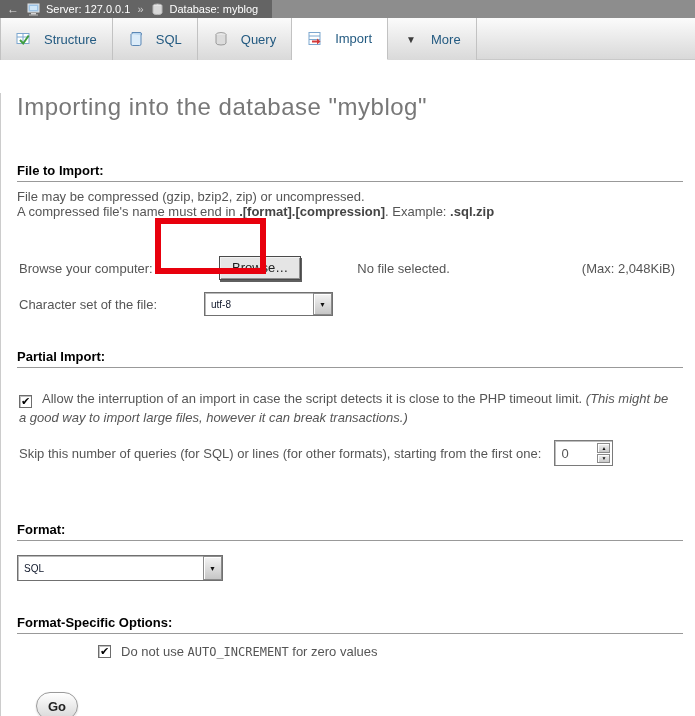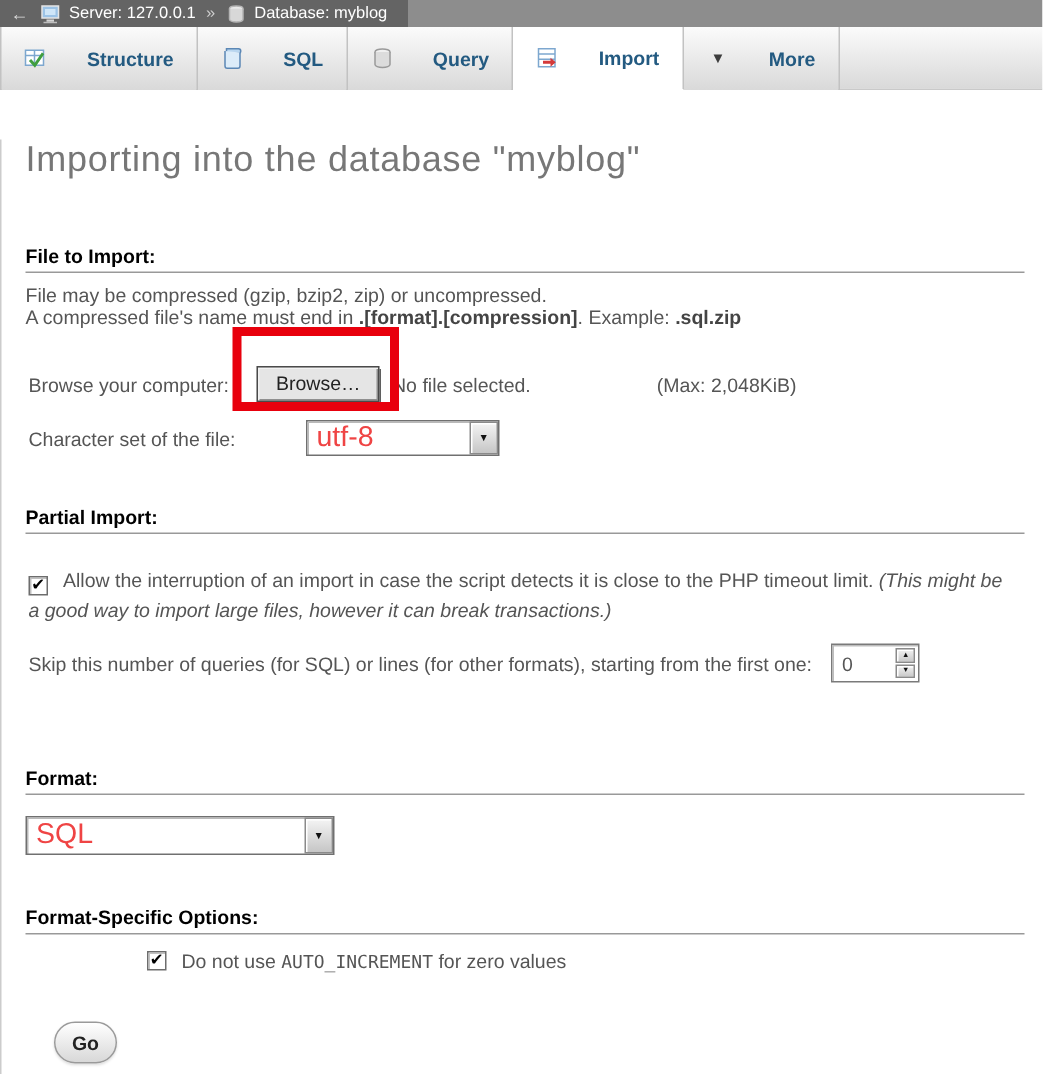--- a/index.html
+++ b/index.html
@@ -11,22 +11,22 @@
   .crumbwrap { height:18px; display:flex; align-items:center; background:#646464;
     padding:0 14px 0 4px; color:#f2f2f2; font-size:11px; gap:5px; }
   .backarrow { color:#dcdcdc; font-size:12px; width:18px; text-align:center; cursor:pointer; }
   .crumb-sep { color:#cfcfcf; margin:0 2px; }
   .crumb-link { color:#ffffff; cursor:pointer; }
   .mini-icon { display:inline-block; width:14px; height:12px; }
 
   
   .tabbar { height:42px; display:flex; background:linear-gradient(#fbfbfb,#d9d9d9);
     border-bottom:1px solid #c9c9c9; }
-  .tab { display:flex; align-items:center; gap:26px; padding:0 15px; height:42px;
-    font-size:13px; font-weight:bold; color:#235a81; cursor:pointer;
+  .tab { display:flex; align-items:center; gap:12px; padding:0 15px; height:42px;
+    font-size:13px; font-weight:normal; color:#235a81; cursor:pointer;
     background:linear-gradient(#fbfbfb,#d9d9d9); border-right:1px solid #c2c2c2; }
   .tab:first-child { border-left:1px solid #c2c2c2; }
   .tab.active { background:#ffffff; border-bottom:1px solid #fff; margin-bottom:-1px; }
   .tab .ticon { width:16px; height:16px; flex:0 0 16px; }
   .tab-filler { flex:1; }
 
   
   .content { position:relative; height:656px; background:#fff;
     border-left:1px solid #cccccc; padding:0 16px; color:#555; font-size:13px; }
   h2.pagetitle { margin-top:33px; font-size:24px; font-weight:400; color:#777;
@@ -34,37 +34,37 @@
   h3.section { font-size:13px; font-weight:bold; color:#000;
     border-bottom:1px solid #999; padding-bottom:3px; margin-right:-4px; }
   .s-file { margin-top:42px; }
   .s-partial { margin-top:33px; }
   .s-format { margin-top:56px; }
   .s-fso { margin-top:34px; }
   p.hint { margin-top:7px; line-height:15px; color:#555; }
   p.hint b { color:#444; }
 
   .row { display:flex; align-items:center; }
-  .browse-row { margin-top:25px; padding-left:2px; }
+  .browse-row { margin-top:37px; padding-left:2px;gap:48px; }
   .browse-label { width:152px; }
   .nofile { margin-left:8px; }
   .max { margin-left:84px; }
   .charset-row { margin-top:12px; padding-left:2px;gap:40px; }
   .charset-label { width:145px; }
 
   
   .classic-btn { background:#e5e5e5; border:1px solid #4a4a4a; padding:3px 12px 4px;
     font-size:13px; color:#222; cursor:pointer;
     box-shadow:inset 1px 1px 0 #f2f2f2, inset -1px -1px 0 #8f8f8f, 1px 2px 0 #5f5f5f; }
 
   
   .sel { display:flex; align-items:stretch; background:#fff; height:24px;
     border:1px solid #707070; box-shadow:inset 1px 1px 0 #b9b9b9; cursor:pointer; }
   .sel .sel-text { flex:1; display:flex; align-items:center; padding-left:6px;
-    color:#ef4444; font-size:19px; white-space:nowrap; overflow:hidden; }
+    color:#0f172a; font-size:10px; white-space:nowrap; overflow:hidden; }
   .sel .sel-btn { width:19px; display:flex; align-items:center; justify-content:center;
     background:linear-gradient(#f4f4f4,#c6c6c6); border:1px solid #8a8a8a;
     box-shadow:inset 1px 1px 0 #ffffff; font-size:7px; color:#111; }
   .sel-charset { width:129px; }
   .sel-format { width:206px; height:26px; margin-top:14px; margin-left:0; }
   .sel-compat { width:122px; }
 
   
   .cb { display:inline-block; width:13px; height:13px; background:#fff;
     border:1px solid #6d6d6d; box-shadow:inset 1px 1px 0 #c0c0c0;

